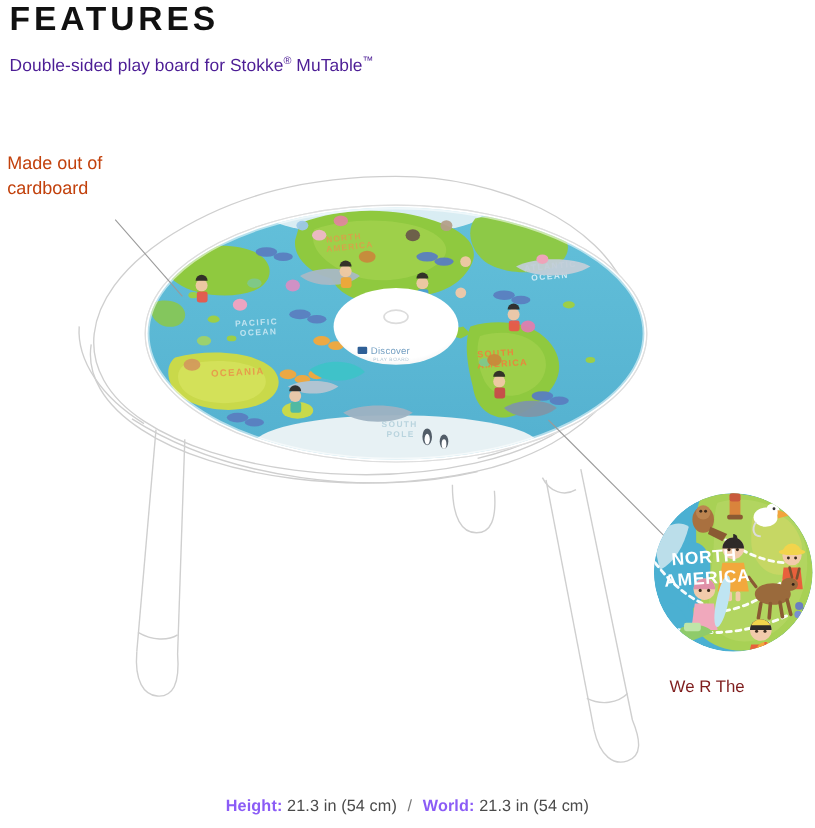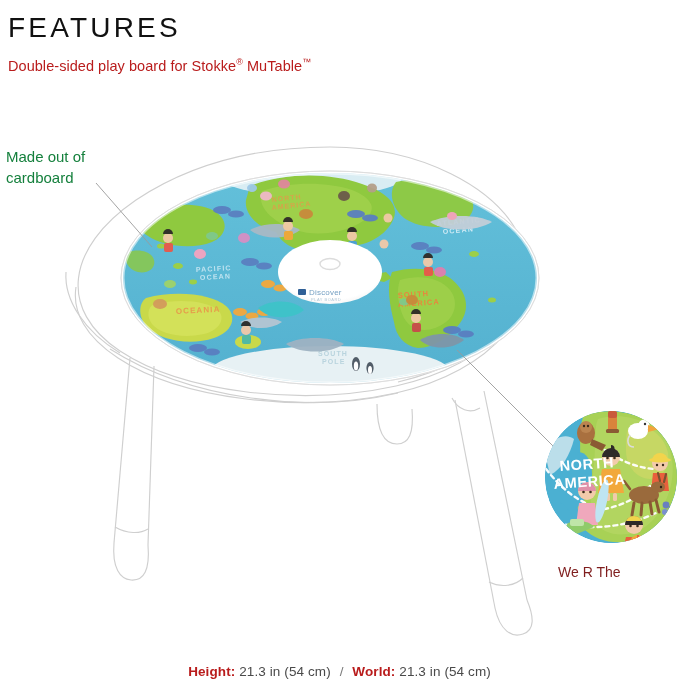--- a/index.html
+++ b/index.html
@@ -6,47 +6,47 @@
   html,body { background:#ffffff; }
   body {
     width:679px; height:690px; position:relative; overflow:hidden;
     font-family:"Liberation Sans","DejaVu Sans",sans-serif;
     color:#1a1a1a; -webkit-font-smoothing:antialiased;
   }
 
   
   #header { position:absolute; left:8px; top:0px; width:560px; }
   #features-title {
-    font-size:28px; font-weight:400; letter-spacing:3.2px;
-    color:#111; line-height:1.0; padding-top:14px;
+    font-size:28px; font-weight:700; letter-spacing:3.2px;
+    color:#111; line-height:1.0; padding-top:2px;
   }
   #features-sub {
-    font-size:14.5px; font-weight:400; color:#b91c1c;
+    font-size:14.5px; font-weight:400; color:#4c1d95;
     margin-top:15px; letter-spacing:.05px; white-space:nowrap;
   }
   #features-sub sup { font-size:9px; vertical-align:super; }
 
   
   #callout-cardboard {
     position:absolute; left:6px; top:126px;
-    font-size:15px; line-height:1.42; color:#15803d; font-weight:400;margin-top:20px;
+    font-size:15px; line-height:1.42; color:#c2410c; font-weight:400;
   }
 
   
   #callout-design {
     position:absolute; left:558px; top:562px; width:121px;
     font-size:14px; line-height:1.45; color:#7f1d1d; font-weight:400;
   }
 
   
   #dims {
     position:absolute; left:0; top:664px; width:679px; text-align:center;
     font-size:13.5px; color:#4a4a4a; letter-spacing:.1px;
   }
-  #dims b { font-weight:700; color:#b91c1c; }
+  #dims b { font-weight:700; color:#8b5cf6; }
   #dims .sep { padding:0 5px; color:#7a7a7a; }
 
   
   #stage { position:absolute; left:0; top:0; width:679px; height:690px; }
   #stage svg { display:block; }
 
   .ln { stroke:#9a9a9a; stroke-width:.9; fill:none; }
   .tbl { stroke:#cfcfcf; stroke-width:1.15; fill:#ffffff; }
   .tbl-nofill { stroke:#cfcfcf; stroke-width:1.15; fill:none; }
 

